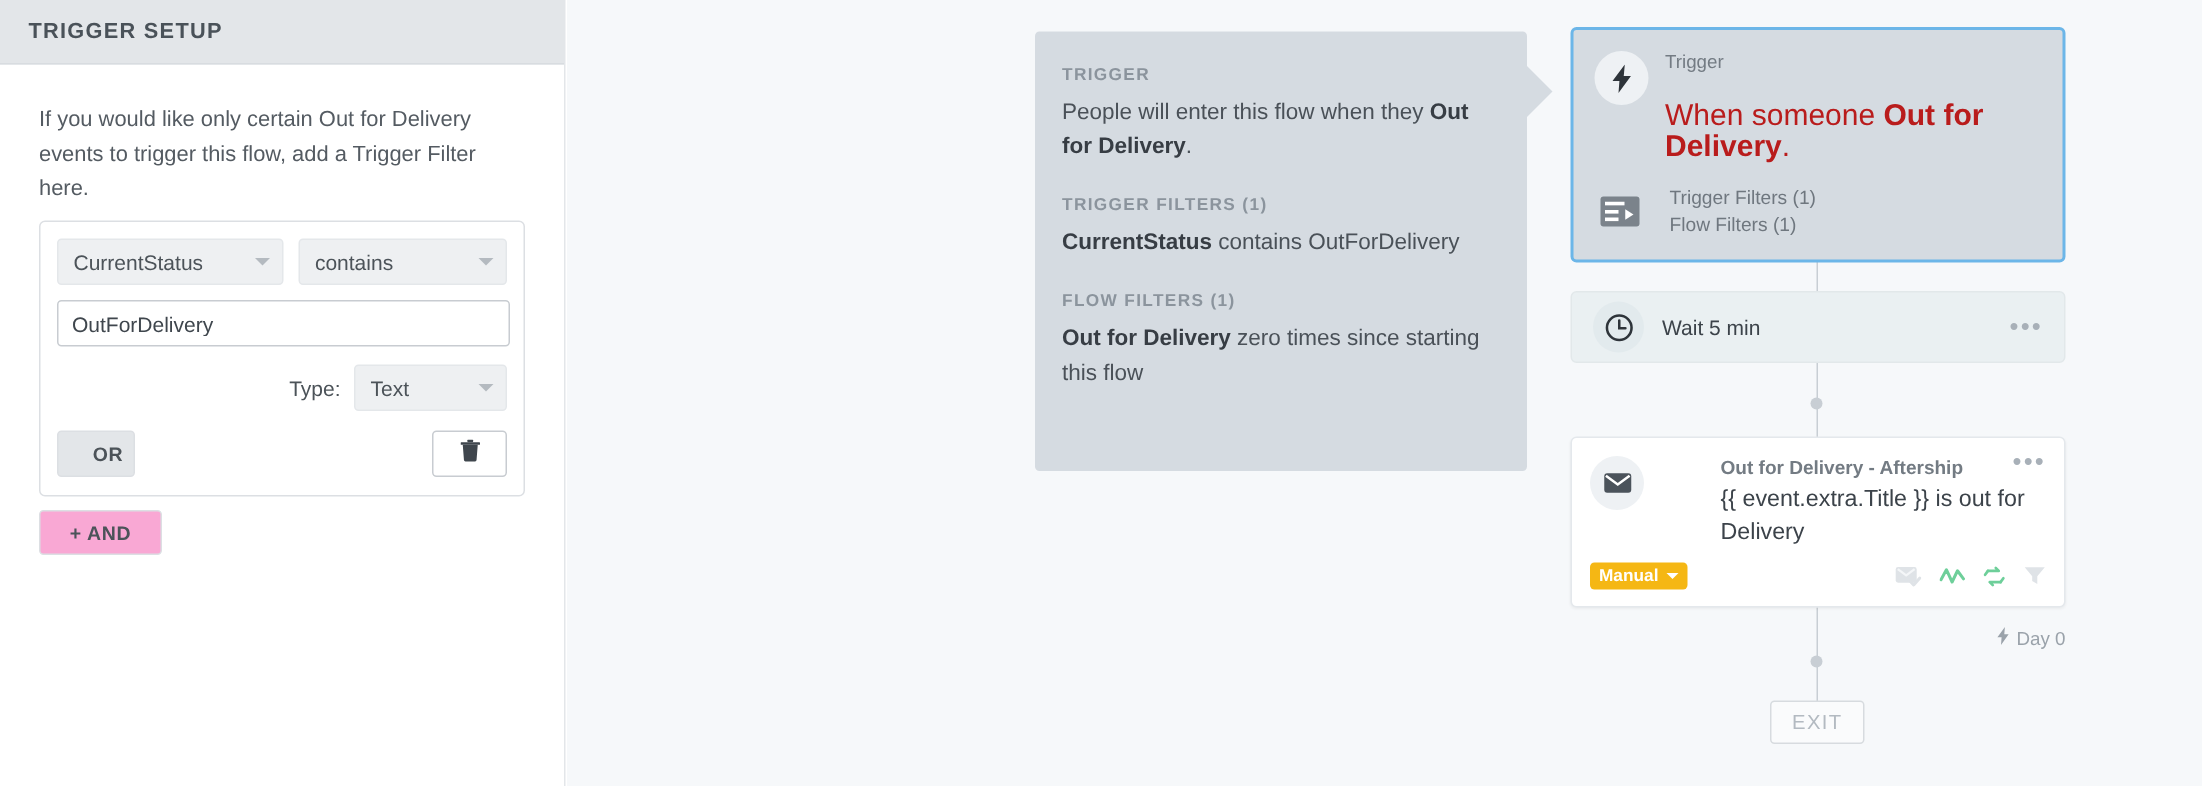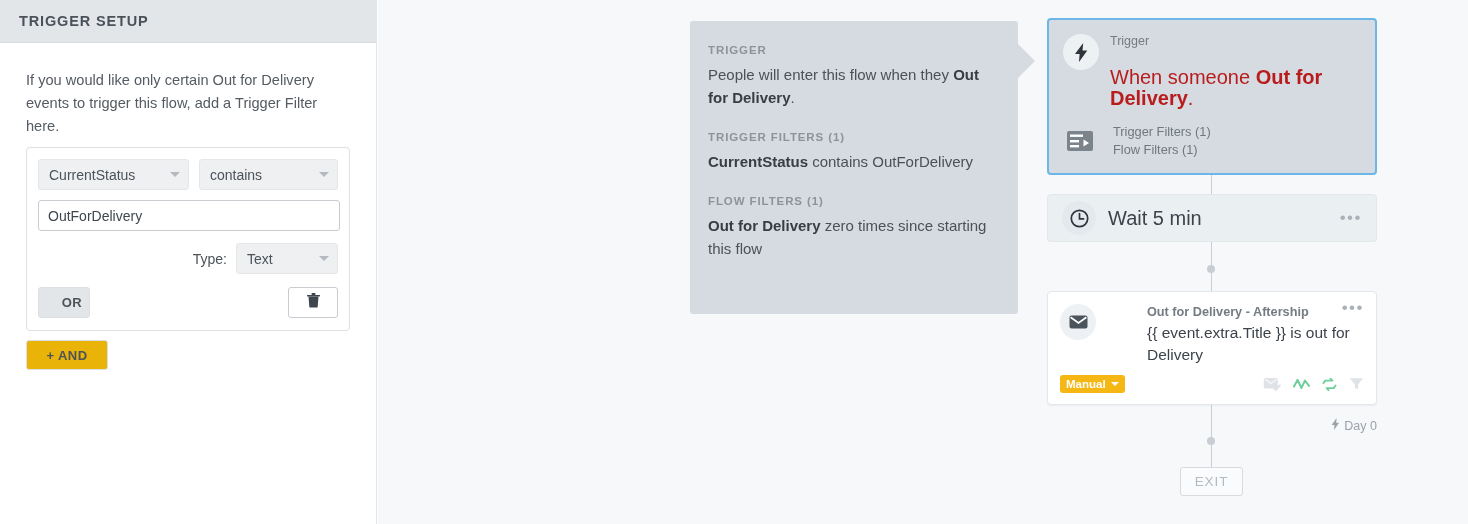--- a/index.html
+++ b/index.html
@@ -145,21 +145,21 @@
     border: 1px solid #c8ccd1;
     border-radius: 3px;
     box-sizing: border-box;
     display: flex; align-items: center; justify-content: center;
     cursor: pointer;
   }
   .and-btn {
     position: absolute;
     left: 26px; top: 340px;
     width: 82px; height: 30px;
-    background: #eab308;
+    background: #f9a8d4;
     border: 1px solid #dcdfe3;
     border-radius: 3px;
     box-sizing: border-box;
     display: flex; align-items: center; justify-content: center;
     font-size: 13px; font-weight: bold;
     color: #4c5359;
     letter-spacing: 0.4px;
     cursor: pointer;
   }
 
@@ -286,21 +286,21 @@
   }
   .wait-icon-circle {
     width: 34px; height: 34px;
     border-radius: 50%;
     background: #e2eaed;
     flex: 0 0 auto;
     display: flex; align-items: center; justify-content: center;
     margin-right: 12px;
   }
   .wait-text {
-    font-size: 20px;
+    font-size: 14px;
     color: #3c434a;
     flex: 1 1 auto;
   }
   .dots {
     font-size: 17px;
     letter-spacing: 1.5px;
     color: #a8b0b8;
     line-height: 8px;
     cursor: pointer;
     user-select: none;

